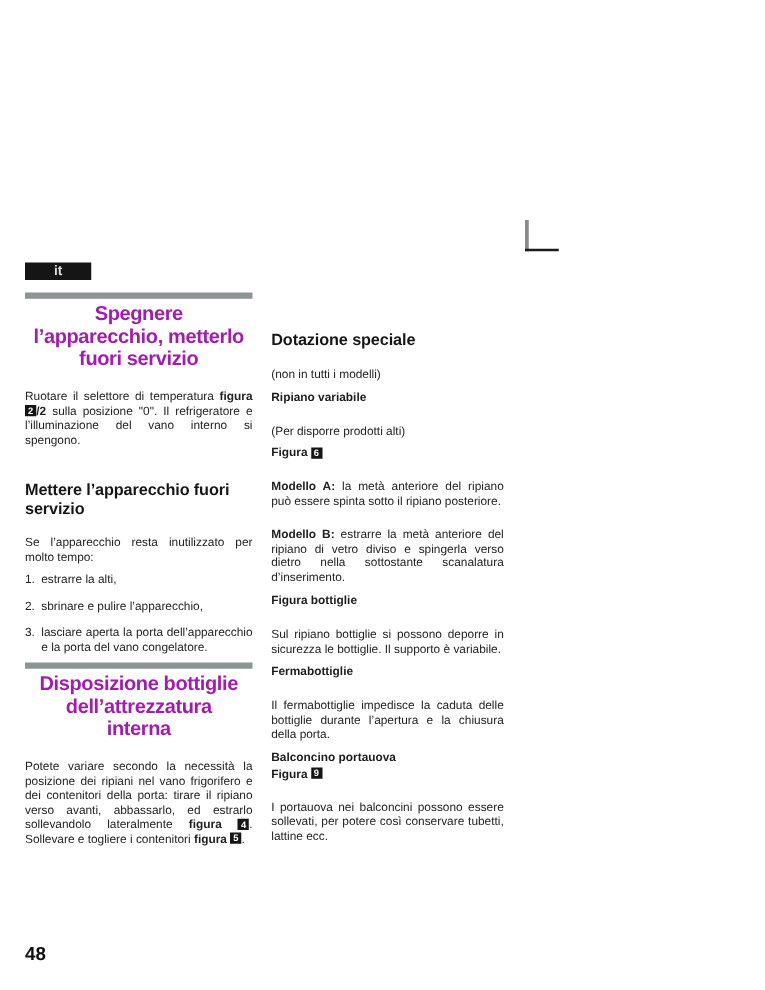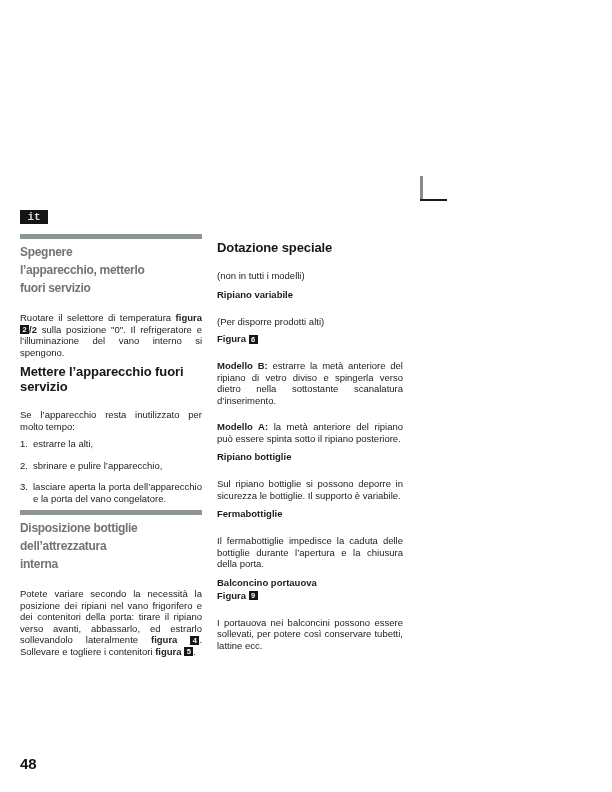--- a/index.html
+++ b/index.html
@@ -6,41 +6,41 @@
   body {
     width: 612px; height: 792px;
     background: #ffffff;
     font-family: "Liberation Sans", sans-serif;
     color: #1c1c1c;
     position: relative;
     overflow: hidden;
   }
   .lang-badge {
     position: absolute; left: 20px; top: 210px;
-    width: 28px; height: 14px;
+    width: 53px; height: 14px;
     background: #151515; color: #dcdcdc;
     font-size: 11px; font-weight: bold;
-    display: flex; align-items: center; justify-content: center; font-family: Liberation Mono, monospace;
+    display: flex; align-items: center; justify-content: center;
   }
   .col { position: absolute; }
   .col-left  { left: 20px;  top: 234px; width: 182px; }
   .col-right { left: 217px; top: 238px; width: 186px; }
 
   .rule { height: 5px; background: #8d9494; margin: 6px 0 4px 0; }
   .col > .rule:first-child { margin-top: 0; }
 
   .h1 {
-    font-size: 12px; font-weight: bold; line-height: 18px;
+    font-size: 16px; font-weight: bold; line-height: 18px;
     letter-spacing: -0.3px; white-space: pre-line;
-    margin: 2px 0 8px 0; color: #737373;
+    margin: 2px 0 8px 0; color: #a21caf; text-align: center;
   }
   .h2 {
     font-size: 13px; font-weight: bold; line-height: 15px;
     letter-spacing: -0.1px; white-space: pre-line;
-    margin: 2px 0 4px 0; color: #161616;
+    margin: 26px 0 4px 0; color: #161616;
   }
   .h3 {
     font-size: 9.5px; font-weight: bold; line-height: 12px;
     margin: 7px 0 1px 0;
   }
   .p {
     font-size: 9.5px; line-height: 11.5px;
     margin: 15px 0 6px 0; text-align: justify;
     color: #222222;
   }
@@ -109,23 +109,23 @@
 dell’attrezzatura
 interna</div>
     <div class="p"><span>Potete variare secondo la necessità la posizione dei ripiani nel vano frigorifero e dei contenitori della porta: tirare il ripiano verso avanti, abbassarlo, ed estrarlo sollevandolo lateralmente </span><span class="b">figura </span><span class="badge">4</span><span>. Sollevare e togliere i contenitori </span><span class="b">figura </span><span class="badge">5</span><span>.</span></div>
   </div>
 <div class="col col-right">
     <div class="h2">Dotazione speciale</div>
     <div class="p"><span>(non in tutti i modelli)</span></div>
     <div class="h3">Ripiano variabile</div>
     <div class="p"><span>(Per disporre prodotti alti)</span></div>
     <div class="fig"><span class="b">Figura </span><span class="badge">6</span></div>
+    <div class="p"><span class="b">Modello A: </span><span>la metà anteriore del ripiano può essere spinta sotto il ripiano posteriore.</span></div>
     <div class="p"><span class="b">Modello B: </span><span>estrarre la metà anteriore del ripiano di vetro diviso e spingerla verso dietro nella sottostante scanalatura d’inserimento.</span></div>
-    <div class="p"><span class="b">Modello A: </span><span>la metà anteriore del ripiano può essere spinta sotto il ripiano posteriore.</span></div>
-    <div class="h3">Ripiano bottiglie</div>
+    <div class="h3">Figura bottiglie</div>
     <div class="p"><span>Sul ripiano bottiglie si possono deporre in sicurezza le bottiglie. Il supporto è variabile.</span></div>
     <div class="h3">Fermabottiglie</div>
     <div class="p"><span>Il fermabottiglie impedisce la caduta delle bottiglie durante l’apertura e la chiusura della porta.</span></div>
     <div class="h3">Balconcino portauova</div>
     <div class="fig"><span class="b">Figura </span><span class="badge">9</span></div>
     <div class="p"><span>I portauova nei balconcini possono essere sollevati, per potere così conservare tubetti, lattine ecc.</span></div>
   </div>
 
 <div class="page-number">48</div>
 

